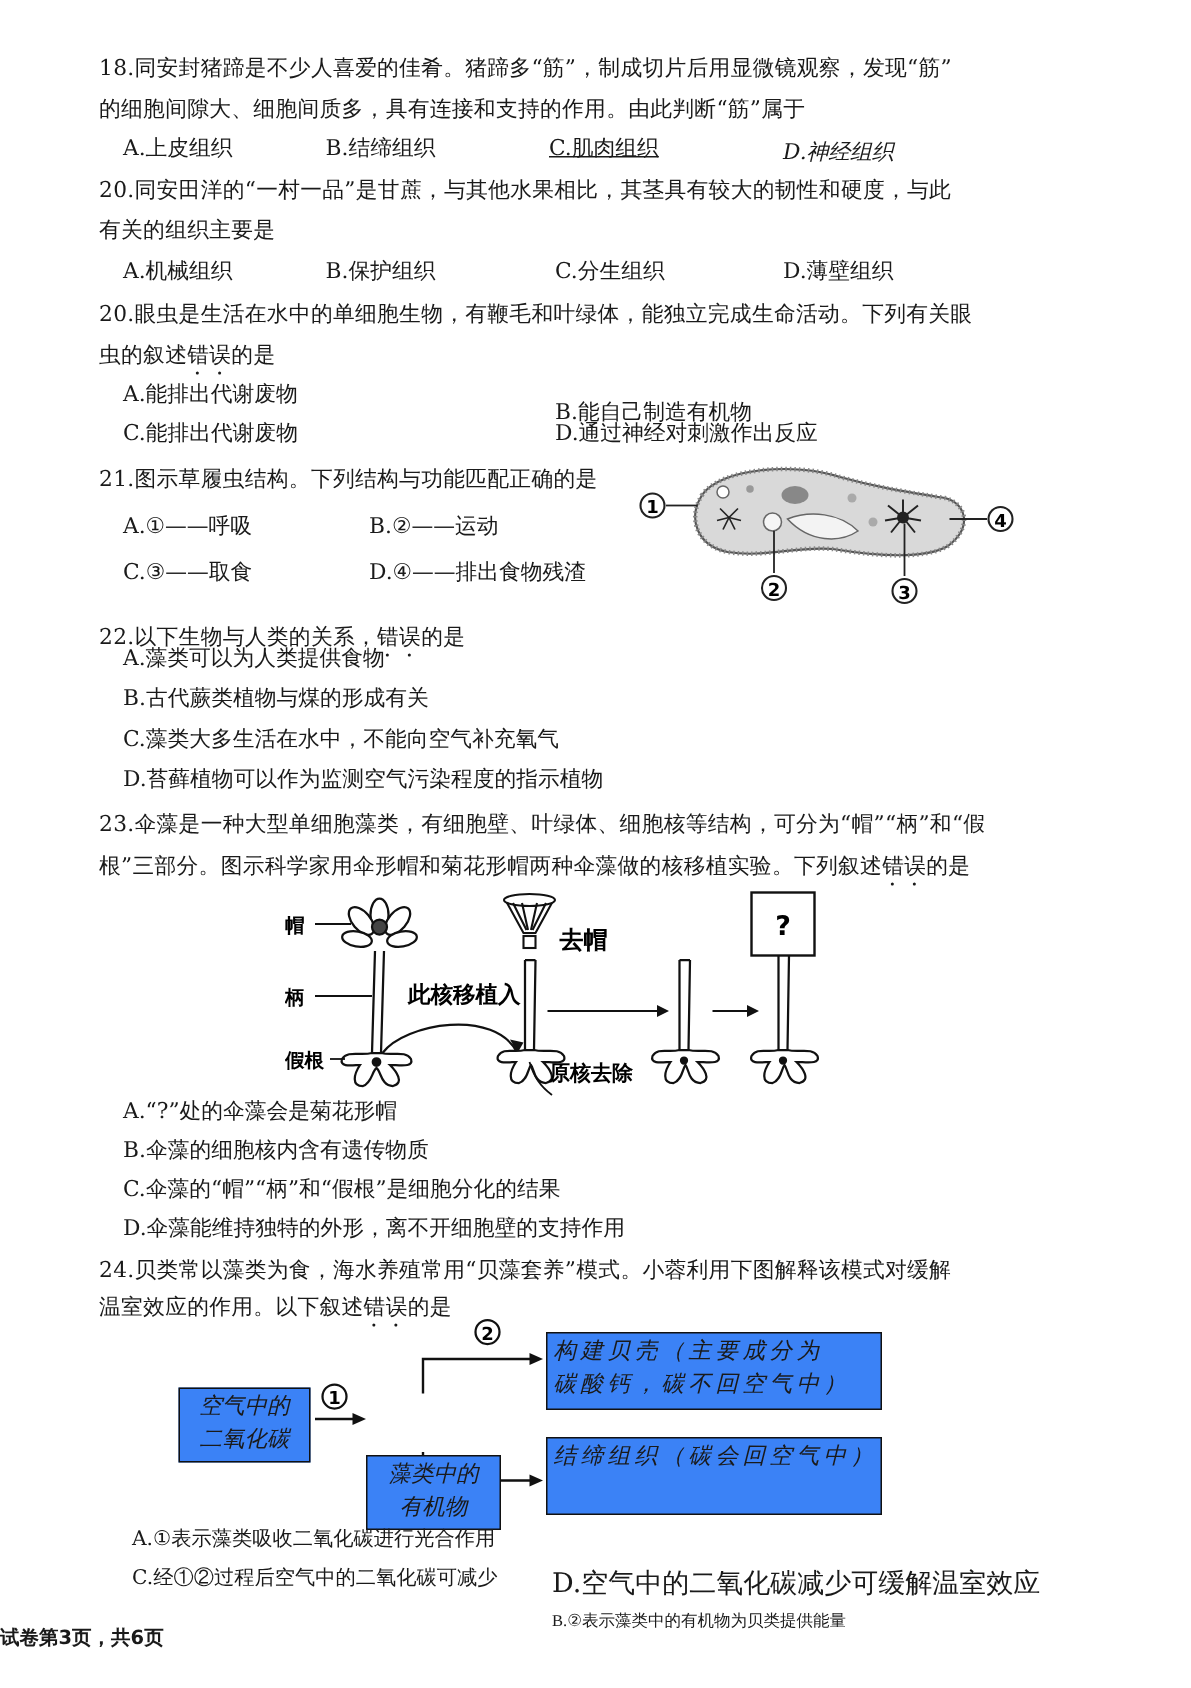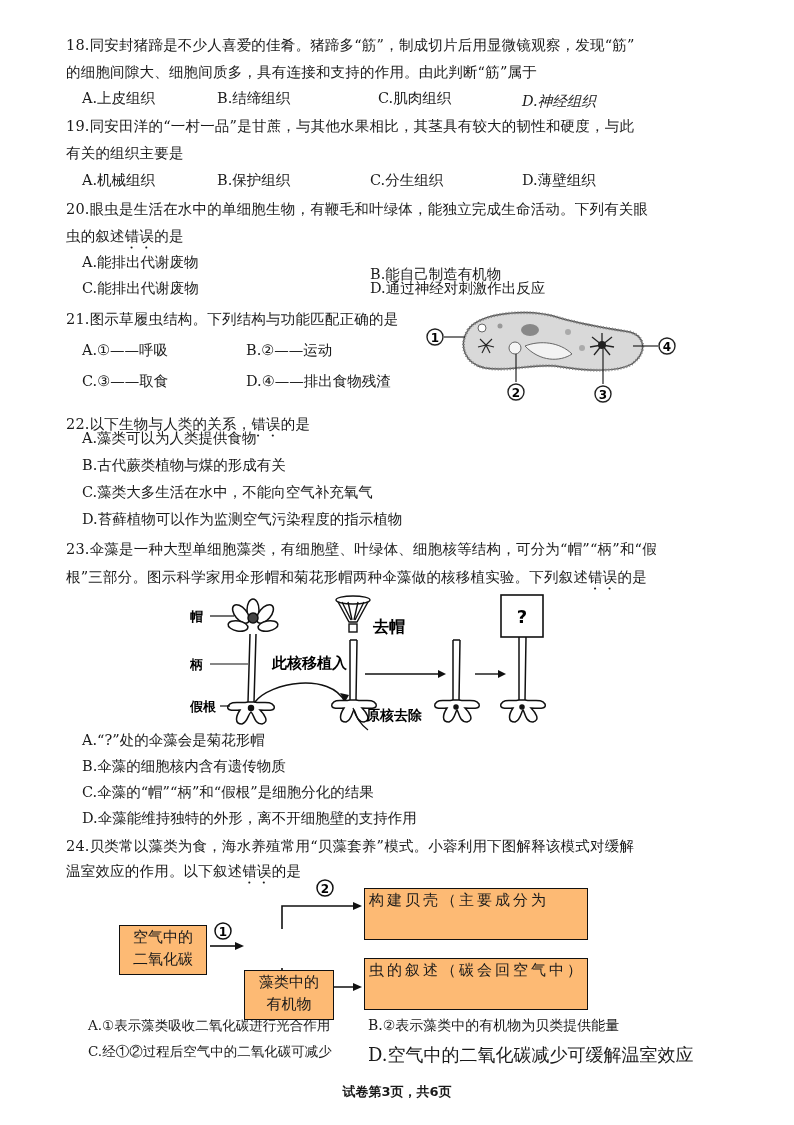--- a/index.html
+++ b/index.html
@@ -5,36 +5,36 @@
   html, body { margin: 0; padding: 0; background: #ffffff; }
   body {
     width: 794px; height: 1125px; position: relative; overflow: hidden;
     font-family: "DejaVu Serif", "Liberation Serif", serif;
     color: #1a1a1a; font-size: 14.5px;
   }
   .abs { position: absolute; white-space: nowrap; }
   .line { position: absolute; left: 66px; white-space: nowrap; letter-spacing: 0.2px; }
   .opt { position: absolute; white-space: nowrap; }
   .dot-em { text-emphasis: dot; -webkit-text-emphasis: dot; text-emphasis-position: under; -webkit-text-emphasis-position: under; }
-  .footer { position: absolute; left: 0; width: 794px; top: 1083px; text-align: center; font-family: "DejaVu Sans", "Liberation Sans", sans-serif; font-size: 13px; font-weight: bold; }
-  .box { position: absolute; border: 1.6px solid #111; background: #fdba74; font-family: "DejaVu Sans", "Liberation Sans", sans-serif; font-size: 15px; line-height: 22px; }
+  .footer { position: absolute; left: 0; width: 794px; top: 1083px; font-family: "DejaVu Sans", "Liberation Sans", sans-serif; font-size: 13px; font-weight: bold; }
+  .box { position: absolute; border: 1.6px solid #111; background: #3b82f6; font-family: "DejaVu Sans", "Liberation Sans", sans-serif; font-size: 15px; line-height: 22px; font-style: italic; }
   .box.center { text-align: center; }
   svg text { font-family: "DejaVu Sans", "Liberation Sans", sans-serif; }
 </style>
 </head>
 <body>
 
 <div class="line" style="top:36px;">18.同安封猪蹄是不少人喜爱的佳肴。猪蹄多“筋”，制成切片后用显微镜观察，发现“筋”</div>
 <div class="line" style="top:63px;">的细胞间隙大、细胞间质多，具有连接和支持的作用。由此判断“筋”属于</div>
 <div class="opt" style="left:82px;top:89px;">A.上皮组织</div>
 <div class="opt" style="left:217px;top:89px;">B.结缔组织</div>
-<div class="opt" style="left:378px;top:89px;">C.肌肉组织</div>
+<div class="opt" style="left:366px;top:89px;text-decoration:underline;">C.肌肉组织</div>
 <div class="opt" style="left:522px;top:92px;font-style:italic;">D.神经组织</div>
 
-<div class="line" style="top:117px;">19.同安田洋的“一村一品”是甘蔗，与其他水果相比，其茎具有较大的韧性和硬度，与此</div>
+<div class="line" style="top:117px;">20.同安田洋的“一村一品”是甘蔗，与其他水果相比，其茎具有较大的韧性和硬度，与此</div>
 <div class="line" style="top:144px;">有关的组织主要是</div>
 <div class="opt" style="left:82px;top:171px;">A.机械组织</div>
 <div class="opt" style="left:217px;top:171px;">B.保护组织</div>
 <div class="opt" style="left:370px;top:171px;">C.分生组织</div>
 <div class="opt" style="left:522px;top:171px;">D.薄壁组织</div>
 
 <div class="line" style="top:200px;">20.眼虫是生活在水中的单细胞生物，有鞭毛和叶绿体，能独立完成生命活动。下列有关眼</div>
 <div class="line" style="top:227px;"><span>虫的叙述</span><span class="dot-em">错误</span><span>的是</span></div>
 <div class="opt" style="left:82px;top:253px;">A.能排出代谢废物</div>
 <div class="opt" style="left:370px;top:253px;margin-top:12px;">B.能自己制造有机物</div>
@@ -194,23 +194,24 @@
 <div class="box center" style="left:119px;top:925px;width:86px;height:48px;">
   <div>空气中的</div>
   <div>二氧化碳</div>
 </div>
 <div class="box center" style="left:244px;top:922px;width:88px;height:48px;margin-top:48px;">
   <div>藻类中的</div>
   <div>有机物</div>
 </div>
 <div class="box" style="left:364px;top:888px;width:218px;height:50px;padding-left:4px;letter-spacing:3px;">
   <div>构建贝壳（主要成分为</div>
+  <div>碳酸钙，碳不回空气中）</div>
 </div>
 <div class="box" style="left:364px;top:958px;width:218px;height:50px;padding-left:4px;letter-spacing:3px;">
-  <div>虫的叙述（碳会回空气中）</div>
+  <div>结缔组织（碳会回空气中）</div>
 </div>
 
 <div class="opt" style="left:88px;top:1017px;font-size:13.5px;">A.①表示藻类吸收二氧化碳进行光合作用</div>
-<div class="opt" style="left:368px;top:1017px;font-size:14px;">B.②表示藻类中的有机物为贝类提供能量</div>
+<div class="opt" style="left:368px;top:1073px;font-size:11px;font-family:Liberation Serif, serif;">B.②表示藻类中的有机物为贝类提供能量</div>
 <div class="opt" style="left:88px;top:1043px;font-size:13.5px;">C.经①②过程后空气中的二氧化碳可减少</div>
 <div class="opt" style="left:368px;top:1043px;font-size:18px;">D.空气中的二氧化碳减少可缓解温室效应</div>
 
 <div class="footer">试卷第3页，共6页</div>
 
 </body></html>

